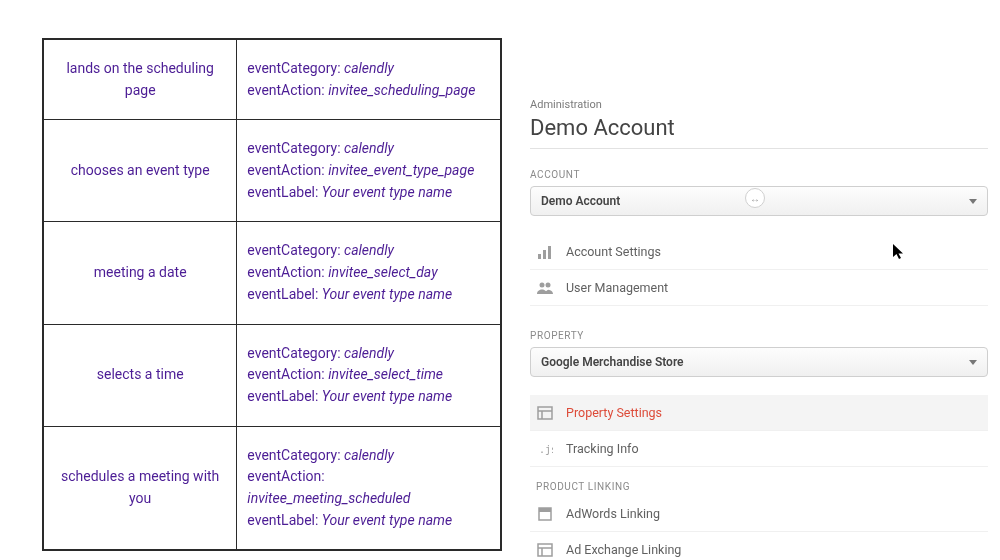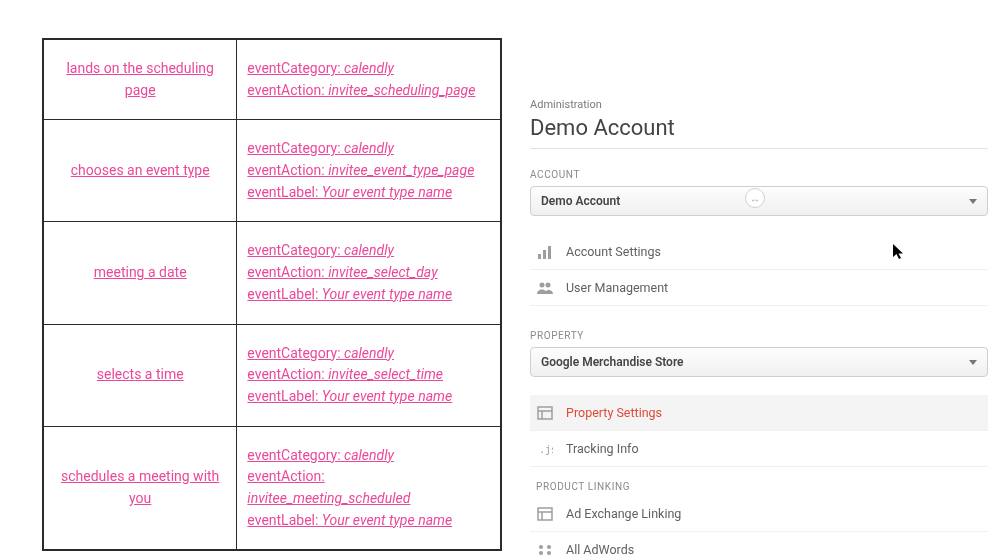--- a/index.html
+++ b/index.html
@@ -22,25 +22,24 @@
     padding: 38px 0 0 42px;
   }
   .ev-table {
     border: 2px solid #2a2a2a;
     border-collapse: collapse;
     width: 460px;
   }
   .ev-table td {
     border: 1px solid #2a2a2a;
     vertical-align: middle;
-    color: #ec4899;
+    color: #4c1d95;
     font-size: 14px;
     line-height: 1.55;
     padding: 18px 10px;
-    text-decoration: underline;
   }
   .ev-table td.action-cell {
     width: 195px;
     text-align: center;
   }
   .ev-table td.params-cell {
     width: 265px;
   }
   .italic { font-style: italic; }
   
@@ -247,20 +246,29 @@
                 </svg>
               </span>
               <span>Tracking Info</span>
             </div>
           </div>
         <div class="section-header">PRODUCT LINKING</div>
         <div id="property-items-bottom">
             <div class="menu-item">
               <span class="micon">
                 <svg viewBox="0 0 16 16">
+                  <rect x="2" y="2" width="12" height="12" fill="none" stroke="currentColor" stroke-width="1.5"></rect>
+                  <rect x="2" y="2" width="12" height="4" fill="currentColor"></rect>
+                </svg>
+              </span>
+              <span>AdWords Linking</span>
+            </div>
+            <div class="menu-item">
+              <span class="micon">
+                <svg viewBox="0 0 16 16">
                   <rect x="1" y="2" width="14" height="12" fill="none" stroke="currentColor" stroke-width="1.5"></rect>
                   <line x1="1" y1="6" x2="15" y2="6" stroke="currentColor" stroke-width="1.5"></line>
                   <line x1="5" y1="6" x2="5" y2="14" stroke="currentColor" stroke-width="1.5"></line>
                 </svg>
               </span>
               <span>Ad Exchange Linking</span>
             </div>
             <div class="menu-item">
               <span class="micon">
                 <svg viewBox="0 0 16 16">

